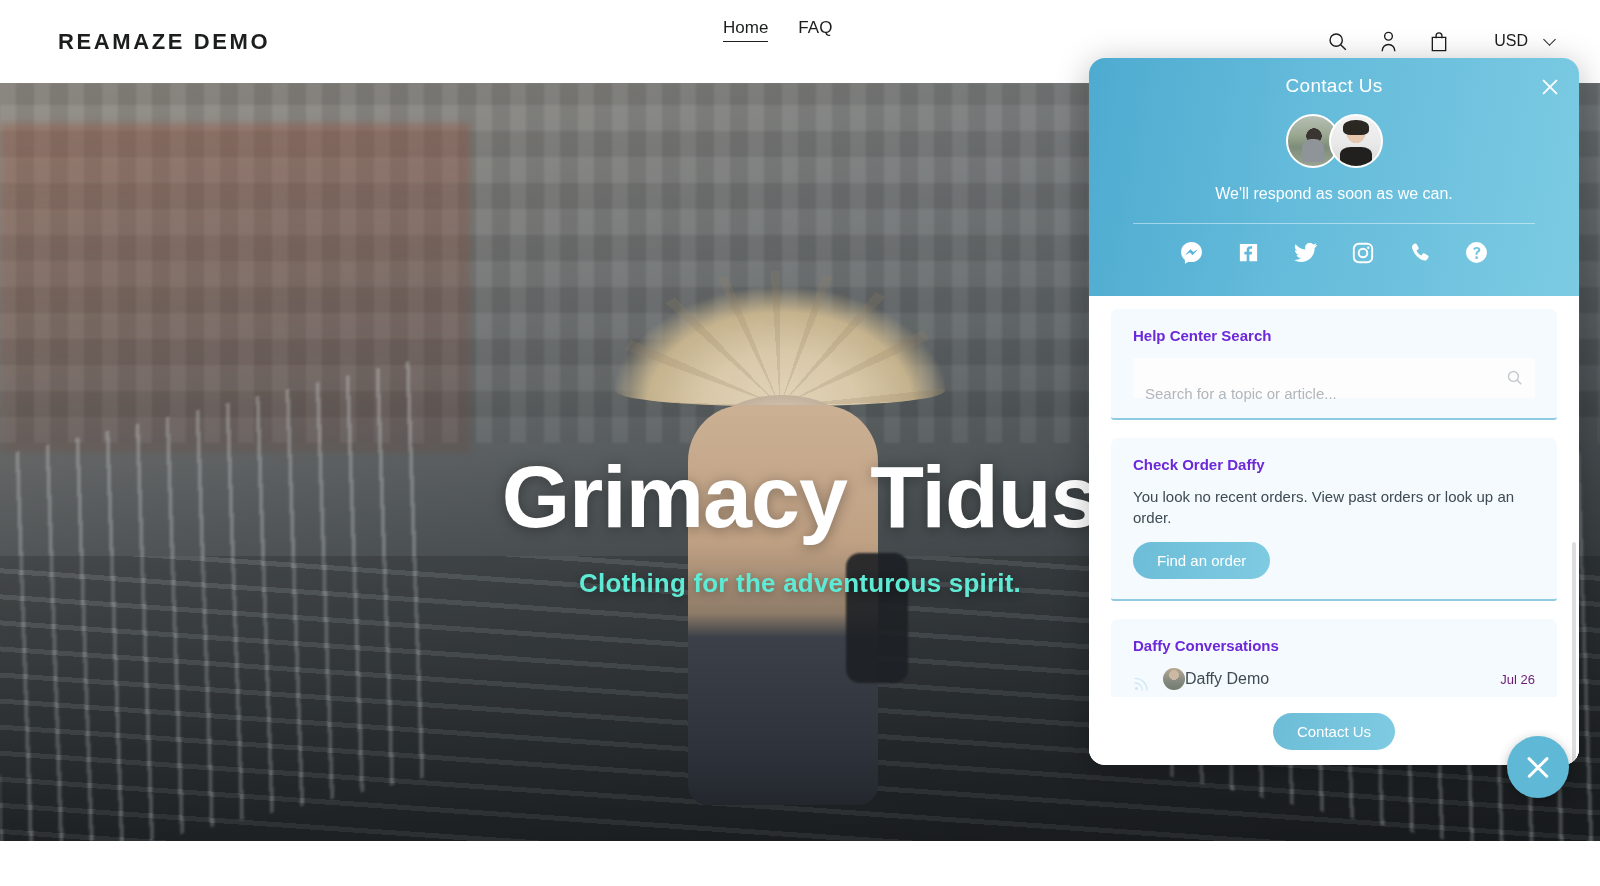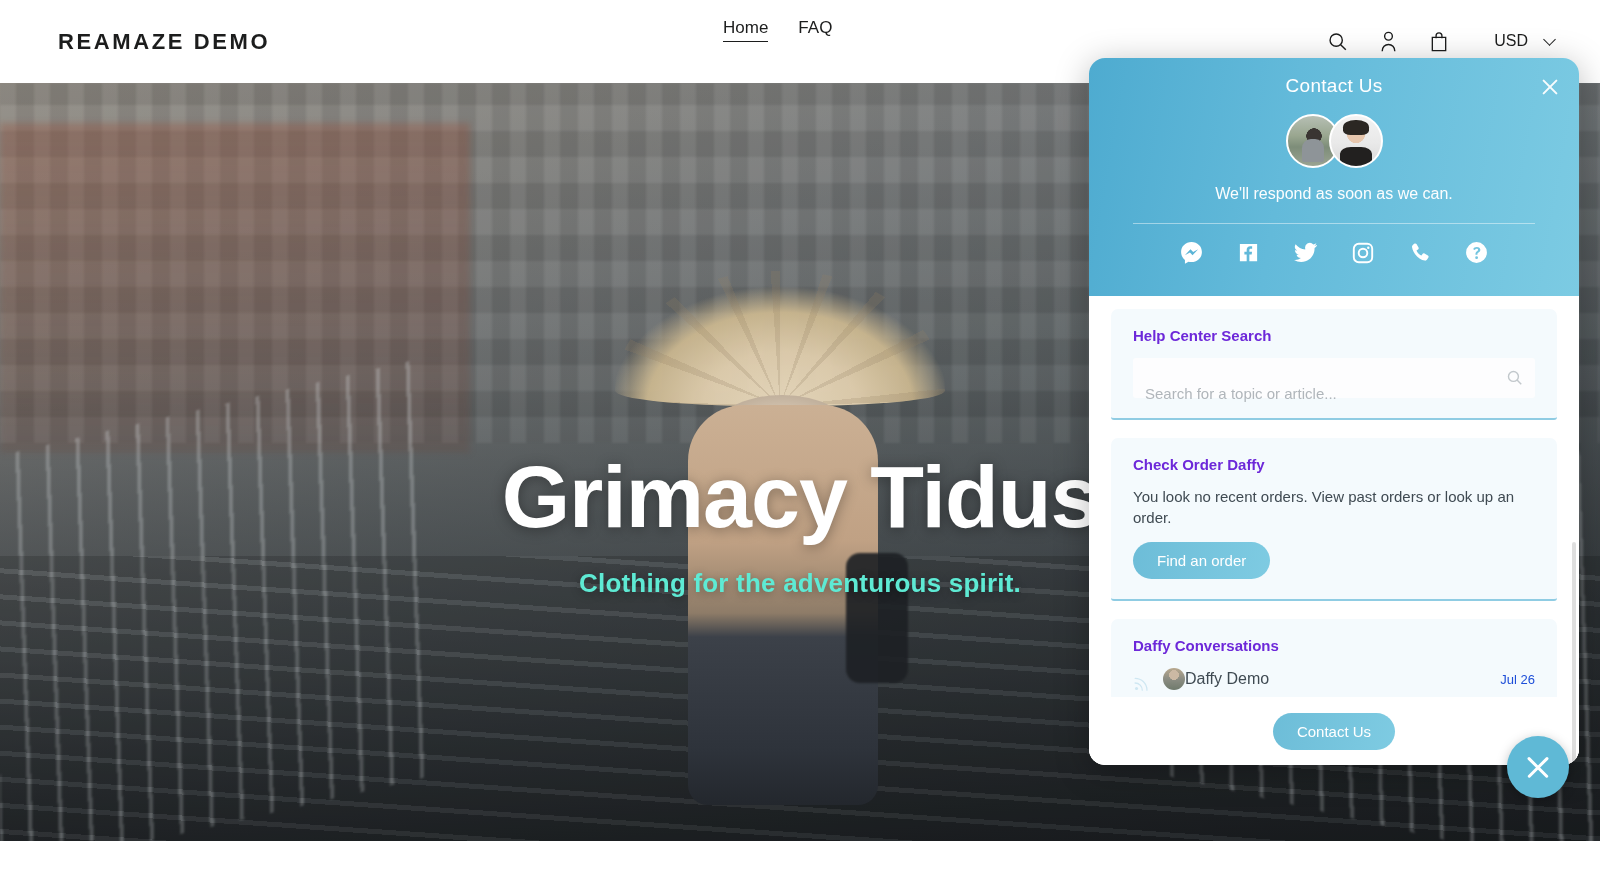--- a/index.html
+++ b/index.html
@@ -424,21 +424,21 @@
     background: radial-gradient(circle at 50% 32%, #cbb9a4 0%, #cbb9a4 26%, rgba(0,0,0,0) 27%),
                 linear-gradient(180deg, #b9a98e 0%, #8d8e84 48%, #6f7a6c 100%);
   }
   .convo-name {
     font-size: 16px;
     color: #3f4a52;
     flex: 1 1 auto;
   }
   .convo-date {
     font-size: 13px;
-    color: #1d4ed8;
+    color: #701a75;
   }
   .convo-preview {
     margin-top: 4px;
     margin-left: 30px;
     font-size: 15px;
     color: #3f4a52;
     white-space: nowrap;
     overflow: hidden;
   }
 

